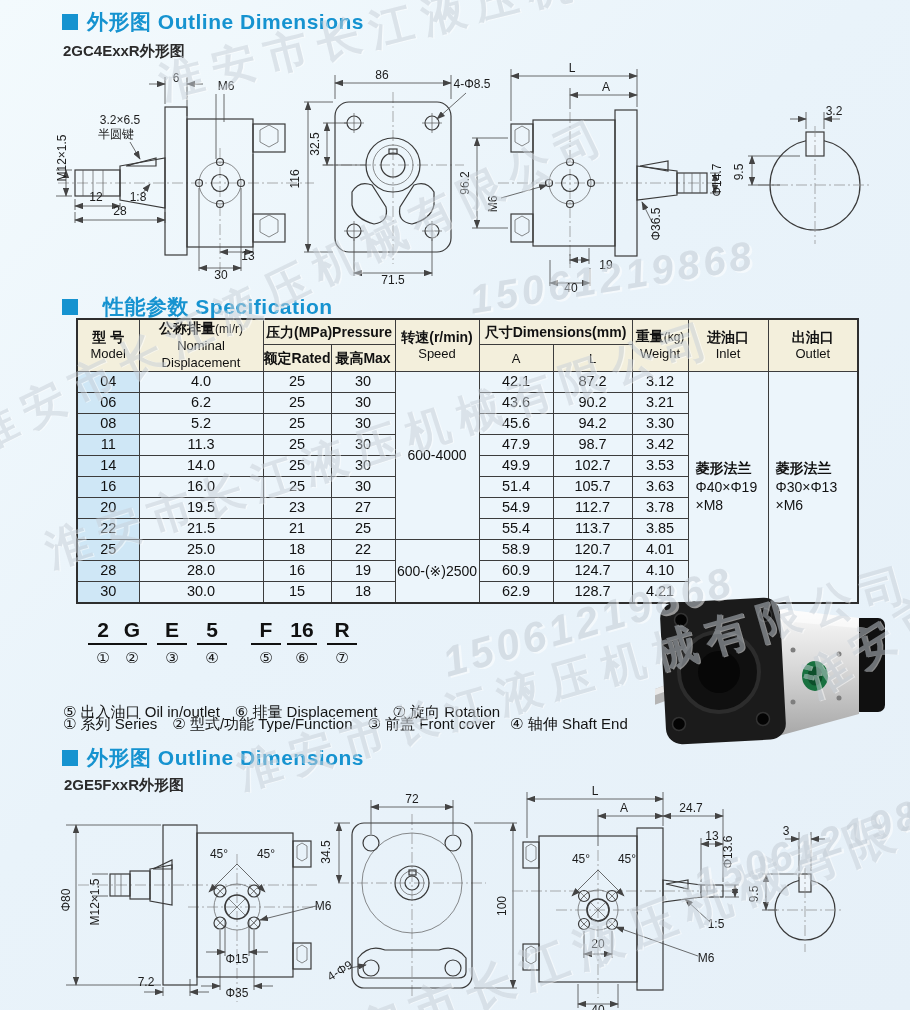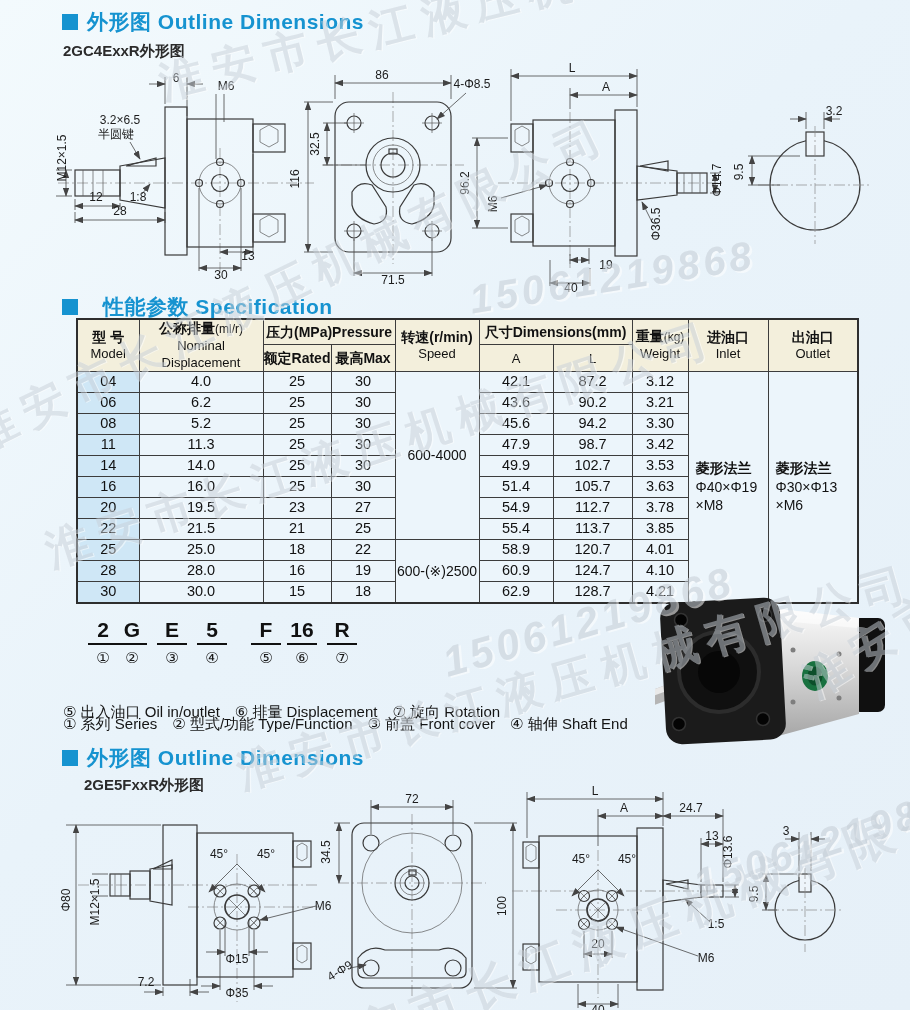--- a/index.html
+++ b/index.html
@@ -468,21 +468,21 @@
     <circle cx="24" cy="136" r="6.5" fill="#040404" stroke="#333" stroke-width="1.5"></circle>
     <circle cx="108" cy="131" r="6.5" fill="#040404" stroke="#333" stroke-width="1.5"></circle>
     <circle cx="64" cy="84" r="40" fill="#101010" stroke="#2c2c2c" stroke-width="4"></circle>
     <circle cx="64" cy="84" r="21" fill="#070707"></circle>
   </svg>
 
   <div class="sec-title" style="left:62px;top:744px;">
     <span class="sq"></span>
     <span>外形图 Outline Dimensions</span>
   </div>
-  <div class="subtitle" style="left:64px;top:776px;margin-left:20px;">2GE5FxxR外形图</div>
+  <div class="subtitle" style="left:64px;top:776px;">2GE5FxxR外形图</div>
 
   <svg style="position:absolute;left:20px;top:786px;z-index:2;" width="890" height="235" viewBox="0 0 890 235">
     <defs>
       <marker id="me2" markerWidth="11" markerHeight="8" refX="10" refY="4" orient="auto">
           <path d="M0,0 L11,4 L0,8 Z" fill="#444"></path>
         </marker>
       <marker id="ms2" markerWidth="11" markerHeight="8" refX="1" refY="4" orient="auto">
           <path d="M11,0 L0,4 L11,8 Z" fill="#444"></path>
         </marker>
       <pattern id="h2" width="7" height="7" patternTransform="rotate(45)" patternUnits="userSpaceOnUse">

